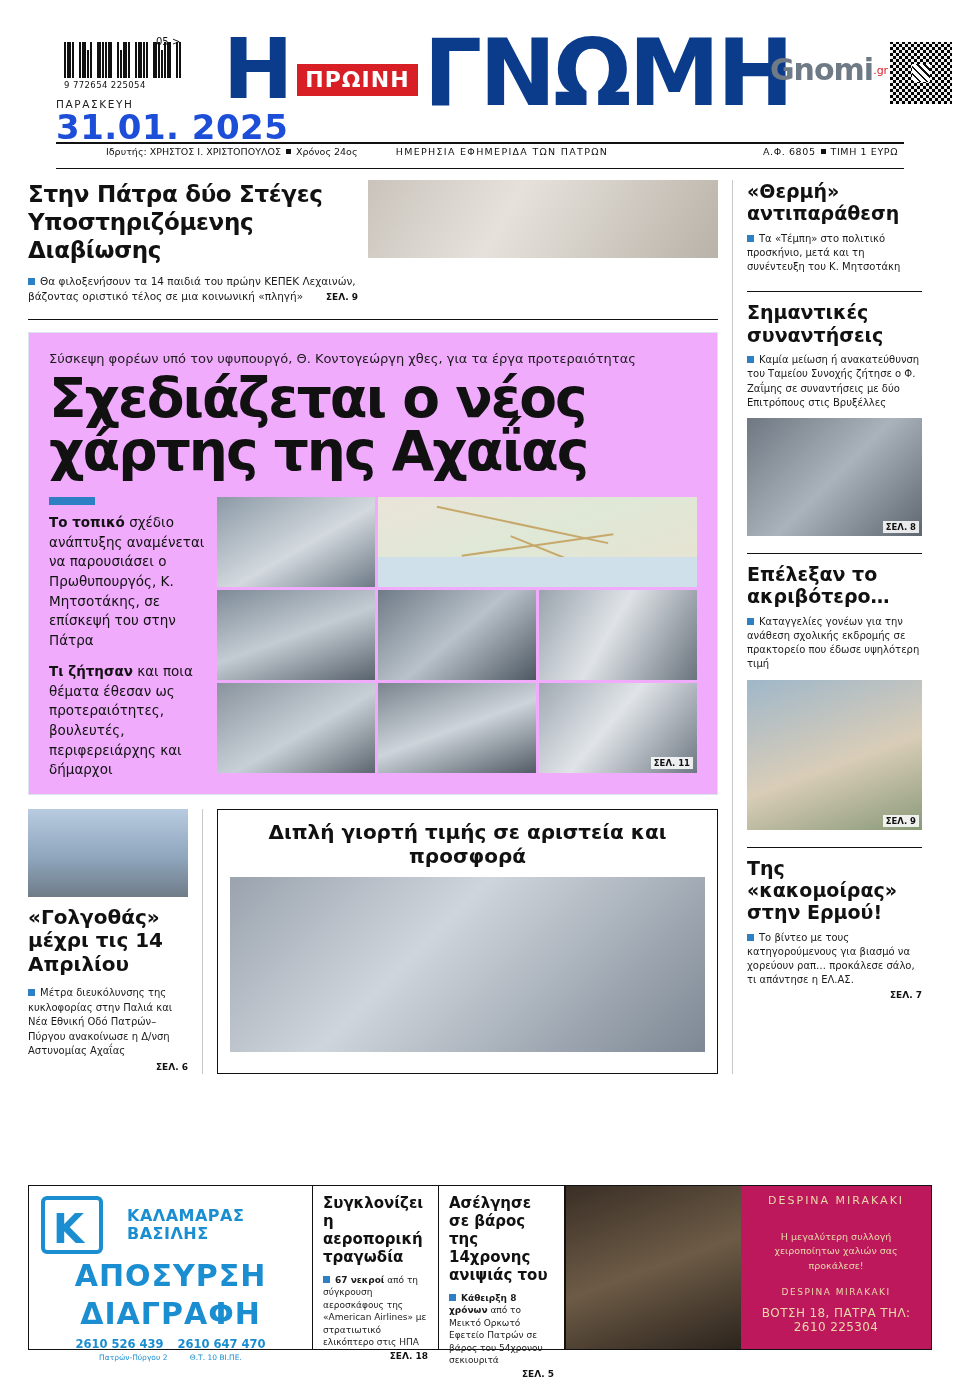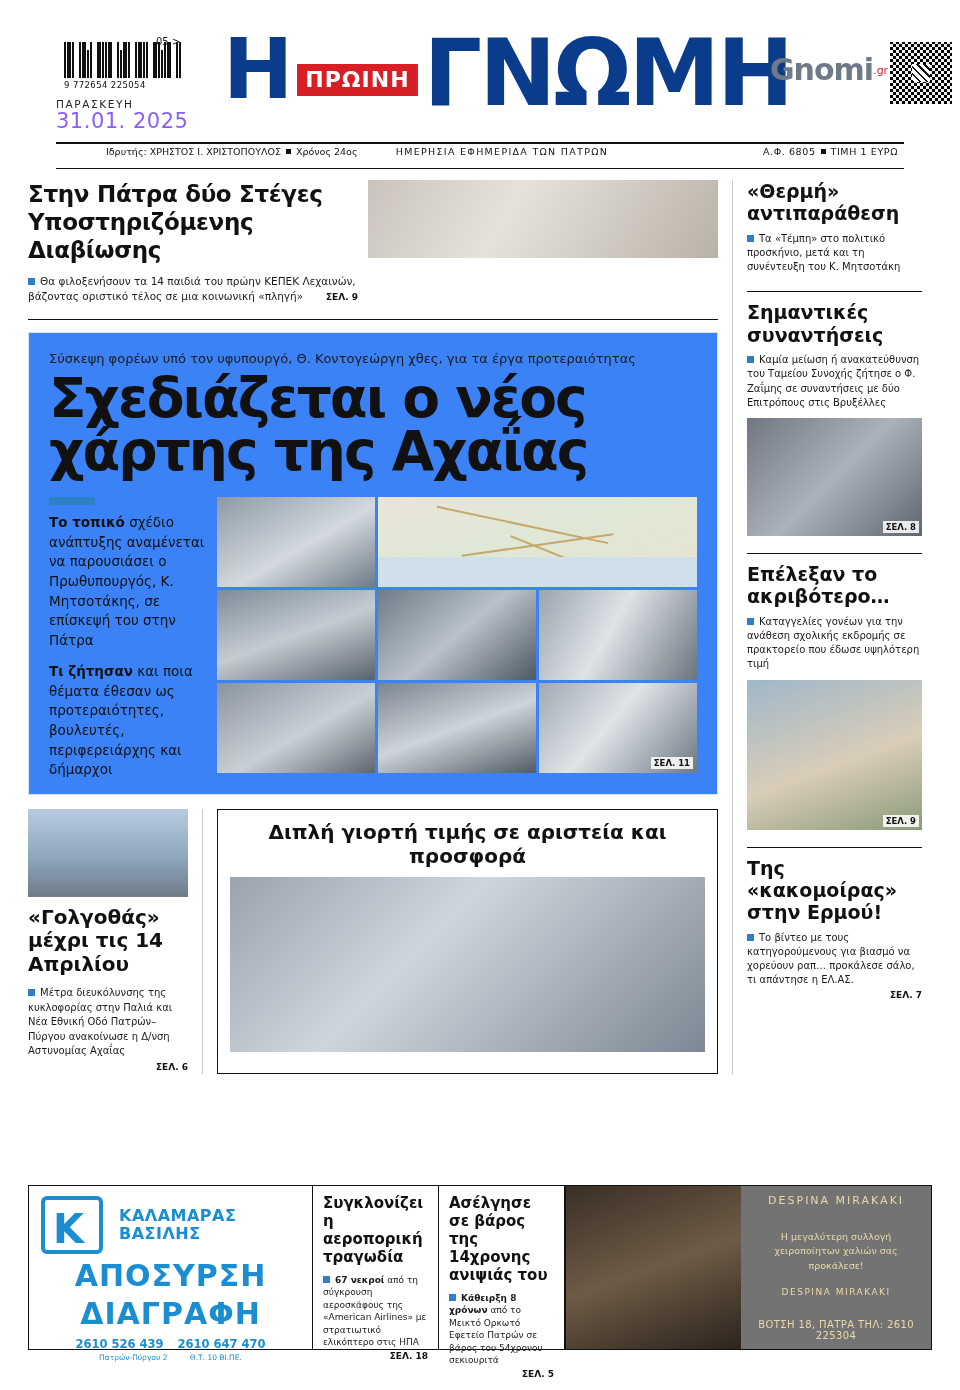--- a/index.html
+++ b/index.html
@@ -18,21 +18,21 @@
   .barcode { height: 38px; display: flex; align-items: flex-end; gap: 1px; }
   .barcode i { display: block; width: 2px; height: 36px; background: #111; }
   .barcode i.w { width: 4px; }
   .barcode i.s { height: 28px; }
   .barcode i.g { background: transparent; width: 3px; }
   .barcode-num { font-size: 8.5px; letter-spacing: .4px; margin-top: 2px; color: #111; }
   .issue-num { position: absolute; left: 128px; top: 36px; font-size: 10px; }
 
   .date-block { position: absolute; left: 28px; top: 98px; }
   .date-day { font-size: 10.5px; letter-spacing: 1.6px; color: #222; }
-  .date-num { font-size: 21px; font-weight: normal; color: #8b5cf6; letter-spacing: .5px; line-height: 1.05; }
+  .date-num { font-size: 34px; font-weight: bold; color: #1d4ed8; letter-spacing: .5px; line-height: 1.05; }
 
   .logo { position: absolute; left: 195px; top: 30px; display: flex; align-items: flex-start; }
   .logo .hi { font-size: 84px; font-weight: bold; color: #0b3c8c; letter-spacing: -2px; line-height: .95;
               font-family: "DejaVu Sans", sans-serif; }
   .logo .proini { background: #d81f26; color: #fff; font-size: 22px; font-weight: bold;
                   padding: 3px 8px 4px; margin: 34px 6px 0 6px; letter-spacing: 1px; }
   .logo .gnomi { font-size: 92px; font-weight: bold; color: #0b3c8c; letter-spacing: -3px; line-height: .95; }
   .gnomi-gr { position: absolute; left: 742px; top: 52px; }
   .gnomi-gr .gn { font-size: 30px; font-weight: bold; color: #6e7b86; letter-spacing: -1px; }
   .gnomi-gr .gr { font-size: 11px; color: #d81f26; vertical-align: super; }
@@ -64,21 +64,21 @@
   .teaser h2 { font-size: 23px; font-weight: bold; line-height: 1.22; color: #111; letter-spacing: -.3px; }
   .kicker { margin-top: 10px; font-size: 10.5px; line-height: 1.45; color: #1a1a1a; }
   .bluesq { display: inline-block; width: 7px; height: 7px; background: #2e7fc4; margin-right: 5px; }
   .sel { font-weight: bold; font-size: 9px; color: #111; float: right; margin-top: 2px; }
   .teaser-img { flex: 1; height: 78px; position: relative; overflow: hidden;
       background: linear-gradient(120deg,#c9c3bb,#e6e2db 40%,#b9b2a8); }
 
   .hr-thin { height: 1px; background: #111; margin: 4px 0 0; }
 
   
-  .lead { background: #3b82f6; border: 1px solid #dbe3ec; margin-top: 12px; padding: 18px 20px 14px; }
+  .lead { background: #f0abfc; border: 1px solid #dbe3ec; margin-top: 12px; padding: 18px 20px 14px; }
   .lead .over { font-size: 13px; color: #1b1b1b; margin-bottom: 6px; }
   .lead h1 { font-size: 55px; line-height: .98; font-weight: bold; letter-spacing: -2px; color: #111; }
   .lead-body { display: flex; gap: 8px; margin-top: 18px; }
   .lead-left { width: 160px; }
   .blue-bar { width: 46px; height: 8px; background: #2e7fc4; margin-bottom: 8px; }
   .lead-left p { font-size: 13.5px; line-height: 1.45; color: #111; }
   .lead-left p b { font-weight: bold; }
   .lead-left p + p { margin-top: 12px; }
   .photo-grid { flex: 1; display: grid; grid-template-columns: repeat(3, 1fr); grid-auto-rows: 90px; gap: 3px; position: relative; }
   .ph { position: relative; overflow: hidden; }
@@ -108,41 +108,41 @@
   .rc-img.a { height: 118px; background: linear-gradient(135deg,#d8cfc4,#b6a894 60%,#8d8376); }
   .rc-img.b { height: 118px; background: linear-gradient(135deg,#6f7782,#aab2bb 50%,#5e6670); }
   .rc-img.c { height: 150px; background: linear-gradient(160deg,#9fb7c9,#d9cdb8 55%,#8a9a79); }
   .rc-sel { position: absolute; right: 3px; bottom: 3px; font-size: 8.5px; font-weight: bold;
             background: rgba(255,255,255,.85); padding: 1px 3px; }
   .rc-rule { height: 1px; background: #111; margin: 9px 0 9px; }
 
   
   .footer { position: absolute; left: 28px; right: 28px; top: 1185px; display: flex; gap: 0; height: 165px; }
   .ad-box { border: 1px solid #111; width: 285px; padding: 10px 12px; position: relative; background: #fff; }
-  .ad-logo { display: flex; align-items: center; gap: 16px; }
+  .ad-logo { display: flex; align-items: center; gap: 24px; }
   .k-mark { width: 62px; height: 58px; border: 4px solid #1a8ed1; border-radius: 6px; position: relative; }
   .k-mark::before { content: "K"; position: absolute; left: 8px; top: 6px; font-size: 40px; font-weight: bold; color: #1a8ed1; }
   .ad-name { font-size: 16px; font-weight: bold; color: #1a8ed1; line-height: 1.15; letter-spacing: .5px; }
   .ad-big { font-size: 30px; font-weight: bold; color: #1a8ed1; text-align: center; line-height: 1.05; margin-top: 6px; letter-spacing: 1px; }
   .ad-phones { display: flex; justify-content: center; gap: 14px; font-size: 11.5px; font-weight: bold; color: #1a8ed1; margin-top: 8px; }
   .ad-addr { text-align: center; font-size: 7.5px; color: #1a8ed1; margin-top: 2px; }
   .ad-addr span { margin: 0 10px; }
 
   .news-col { width: 126px; padding: 8px 10px 0; border-right: 1px solid #111; border-top: 1px solid #111; border-bottom: 1px solid #111; }
   .news-col:first-of-type { border-left: 1px solid #111; }
   .news-col h4 { font-size: 15px; font-weight: bold; line-height: 1.2; }
   .news-col .kicker { font-size: 9px; line-height: 1.38; margin-top: 8px; }
 
   .ad-dm { flex: 1; border: 1px solid #111; display: flex; }
   .dm-img { width: 48%; background: linear-gradient(160deg,#3a2f26,#6d5b46 50%,#2c241d); }
-  .dm-txt { flex: 1; background: #737373; color: #e9d9a8; padding: 14px 12px; text-align: center; position: relative; }
+  .dm-txt { flex: 1; background: #be185d; color: #e9d9a8; padding: 14px 12px; text-align: center; position: relative; }
   .dm-brand { position: absolute; top: 8px; left: 0; right: 0; text-align: center; font-size: 11px; letter-spacing: 2px; color: #e9d9a8; }
   .dm-copy { font-size: 9.5px; line-height: 1.5; margin-top: 30px; color: #e9d9a8; }
   .dm-sig { font-size: 9px; letter-spacing: 1.5px; margin-top: 14px; }
-  .dm-addr { font-size: 10px; margin-top: 22px; letter-spacing: .4px; }
+  .dm-addr { font-size: 12px; margin-top: 9px; letter-spacing: .4px; }
 </style>
 </head>
 <body>
 
 <div class="page">
 
   <div class="masthead">
     <div class="barcode-wrap">
       <div class="barcode">
         <i></i>

